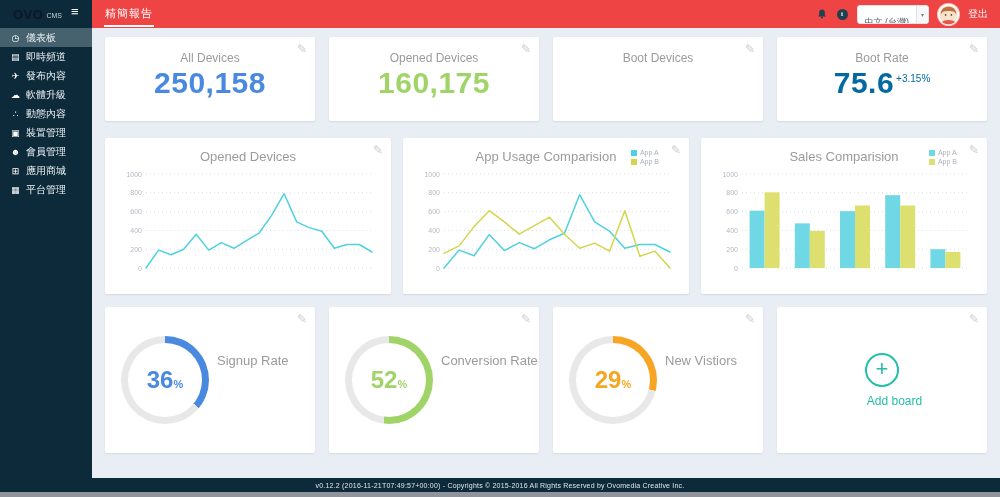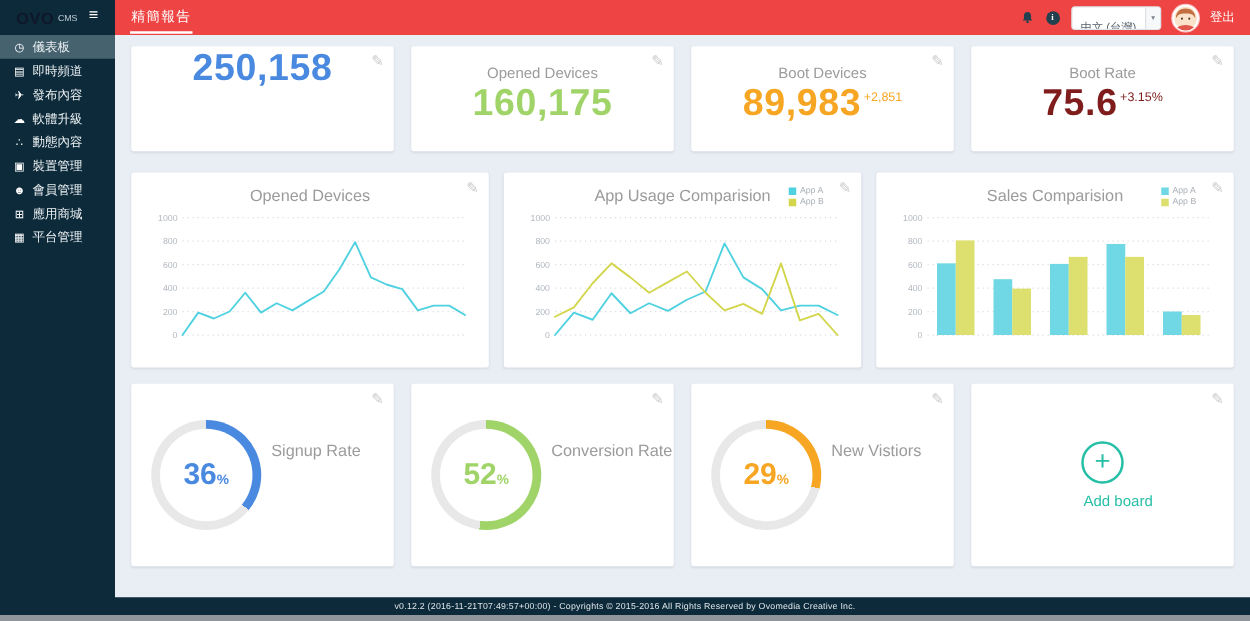--- a/index.html
+++ b/index.html
@@ -140,36 +140,36 @@
        <span class="side-icon">▦</span>
        <span class="side-label">平台管理</span>
      </div>
     </nav>
 </aside>
 
 <main class="content">
   <div class="row row-stats">
       <div class="card">
        <span class="pencil">✎</span>
+       <div class="stat-title">All Devices</div>
        <div class="stat-value" style="color:#4a89e0">250,158</div>
      </div>
       <div class="card">
        <span class="pencil">✎</span>
        <div class="stat-title">Opened Devices</div>
        <div class="stat-value" style="color:#a0d468">160,175</div>
      </div>
       <div class="card">
        <span class="pencil">✎</span>
        <div class="stat-title">Boot Devices</div>
-       <div class="stat-value" style="color:#f6a623">89,983<sup class="stat-delta">+2,851</sup></div>
      </div>
       <div class="card">
        <span class="pencil">✎</span>
        <div class="stat-title">Boot Rate</div>
-       <div class="stat-value" style="color:#7f1d1d">75.6<sup class="stat-delta">+3.15%</sup></div>
+       <div class="stat-value" style="color:#0369a1">75.6<sup class="stat-delta">+3.15%</sup></div>
      </div>
     </div>
   <div class="row row-charts">
       <div class="card">
        <span class="pencil">✎</span>
        <div class="chart-title">Opened Devices</div>
 
      <svg class="chart-svg" viewBox="0 0 264 118">
           <line x1="30" y1="102" x2="256" y2="102" stroke="#d9dde2" stroke-width="1" stroke-dasharray="1,3"></line>
           <text x="26" y="104.5" text-anchor="end" font-size="7" fill="#b3b9c0" font-family="Liberation Sans, sans-serif">0</text>

